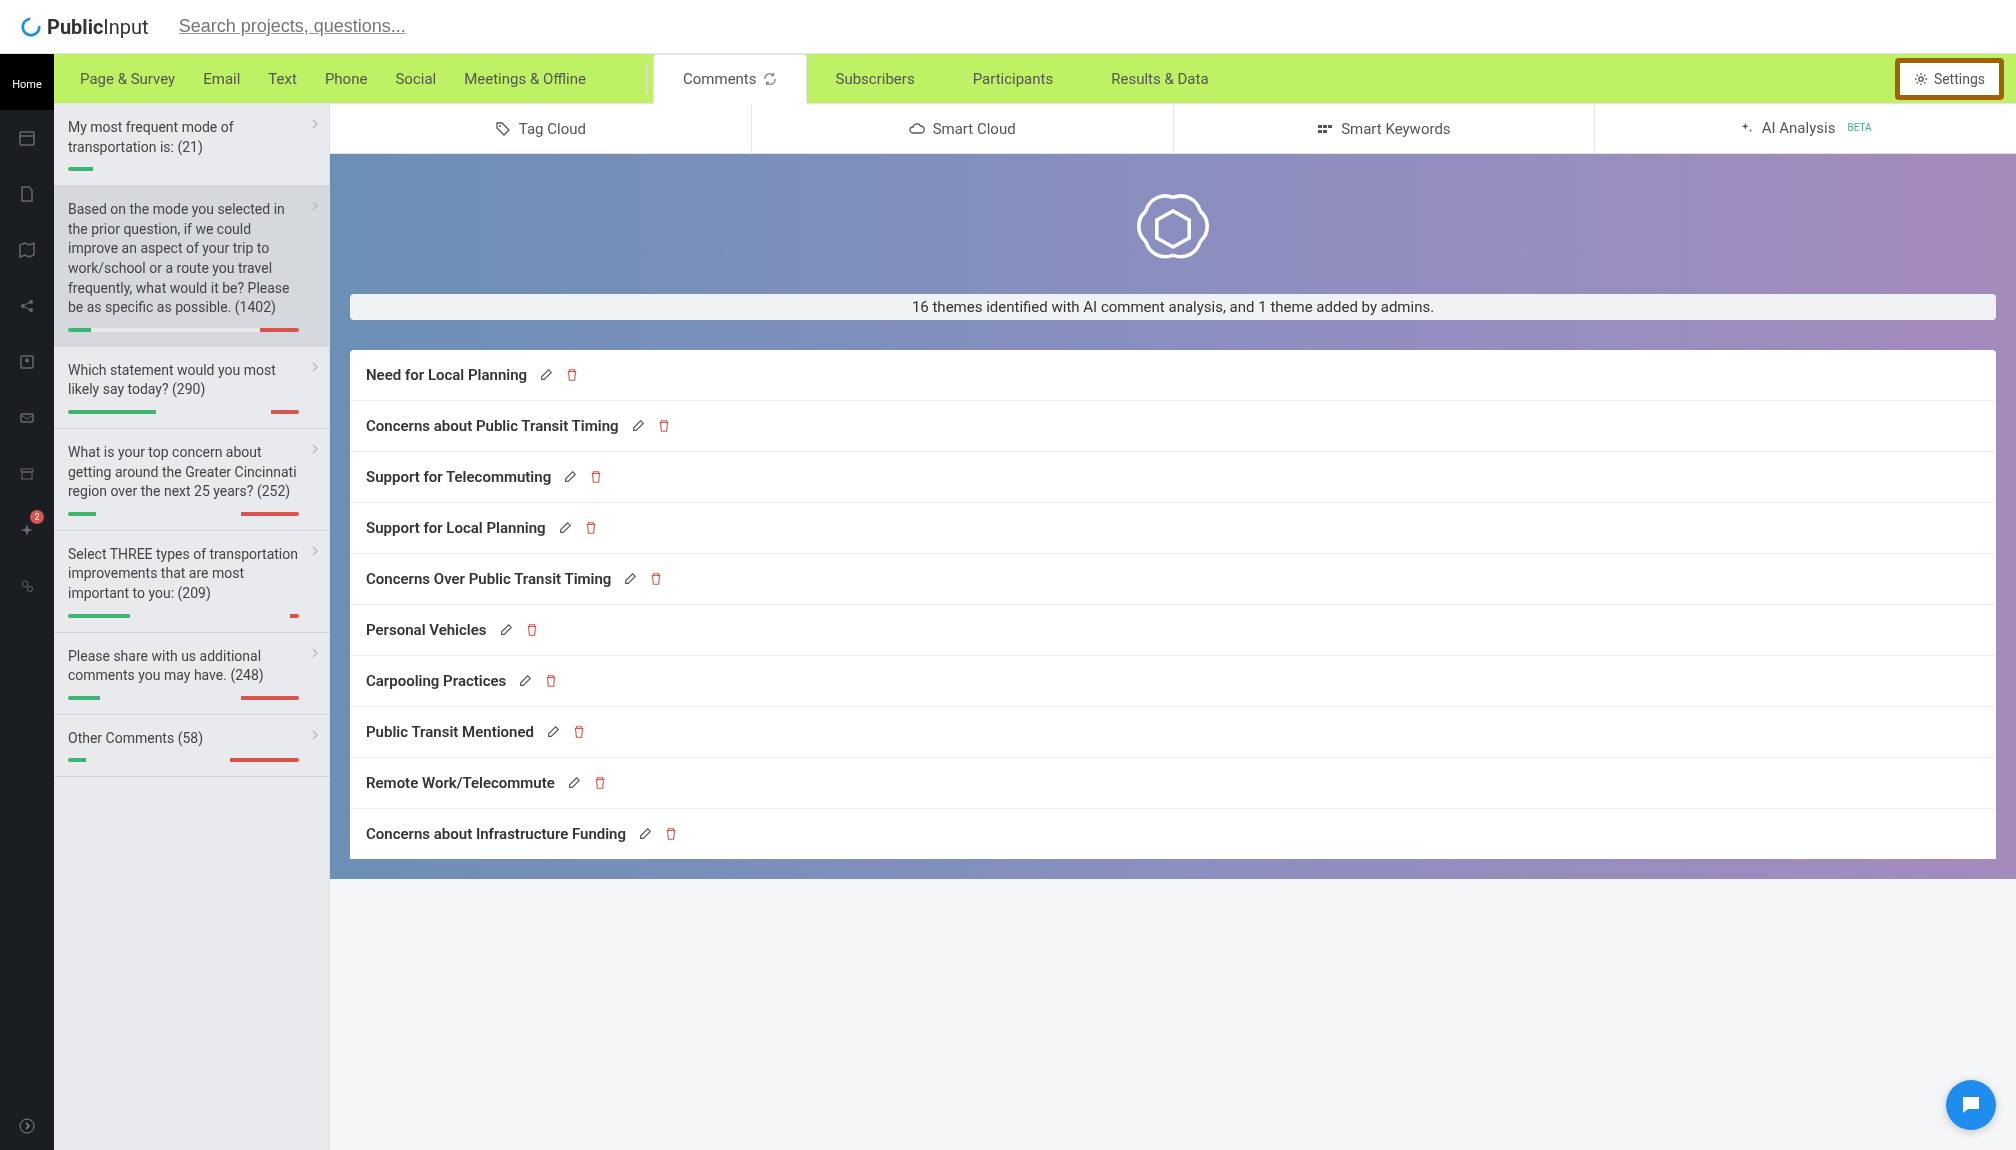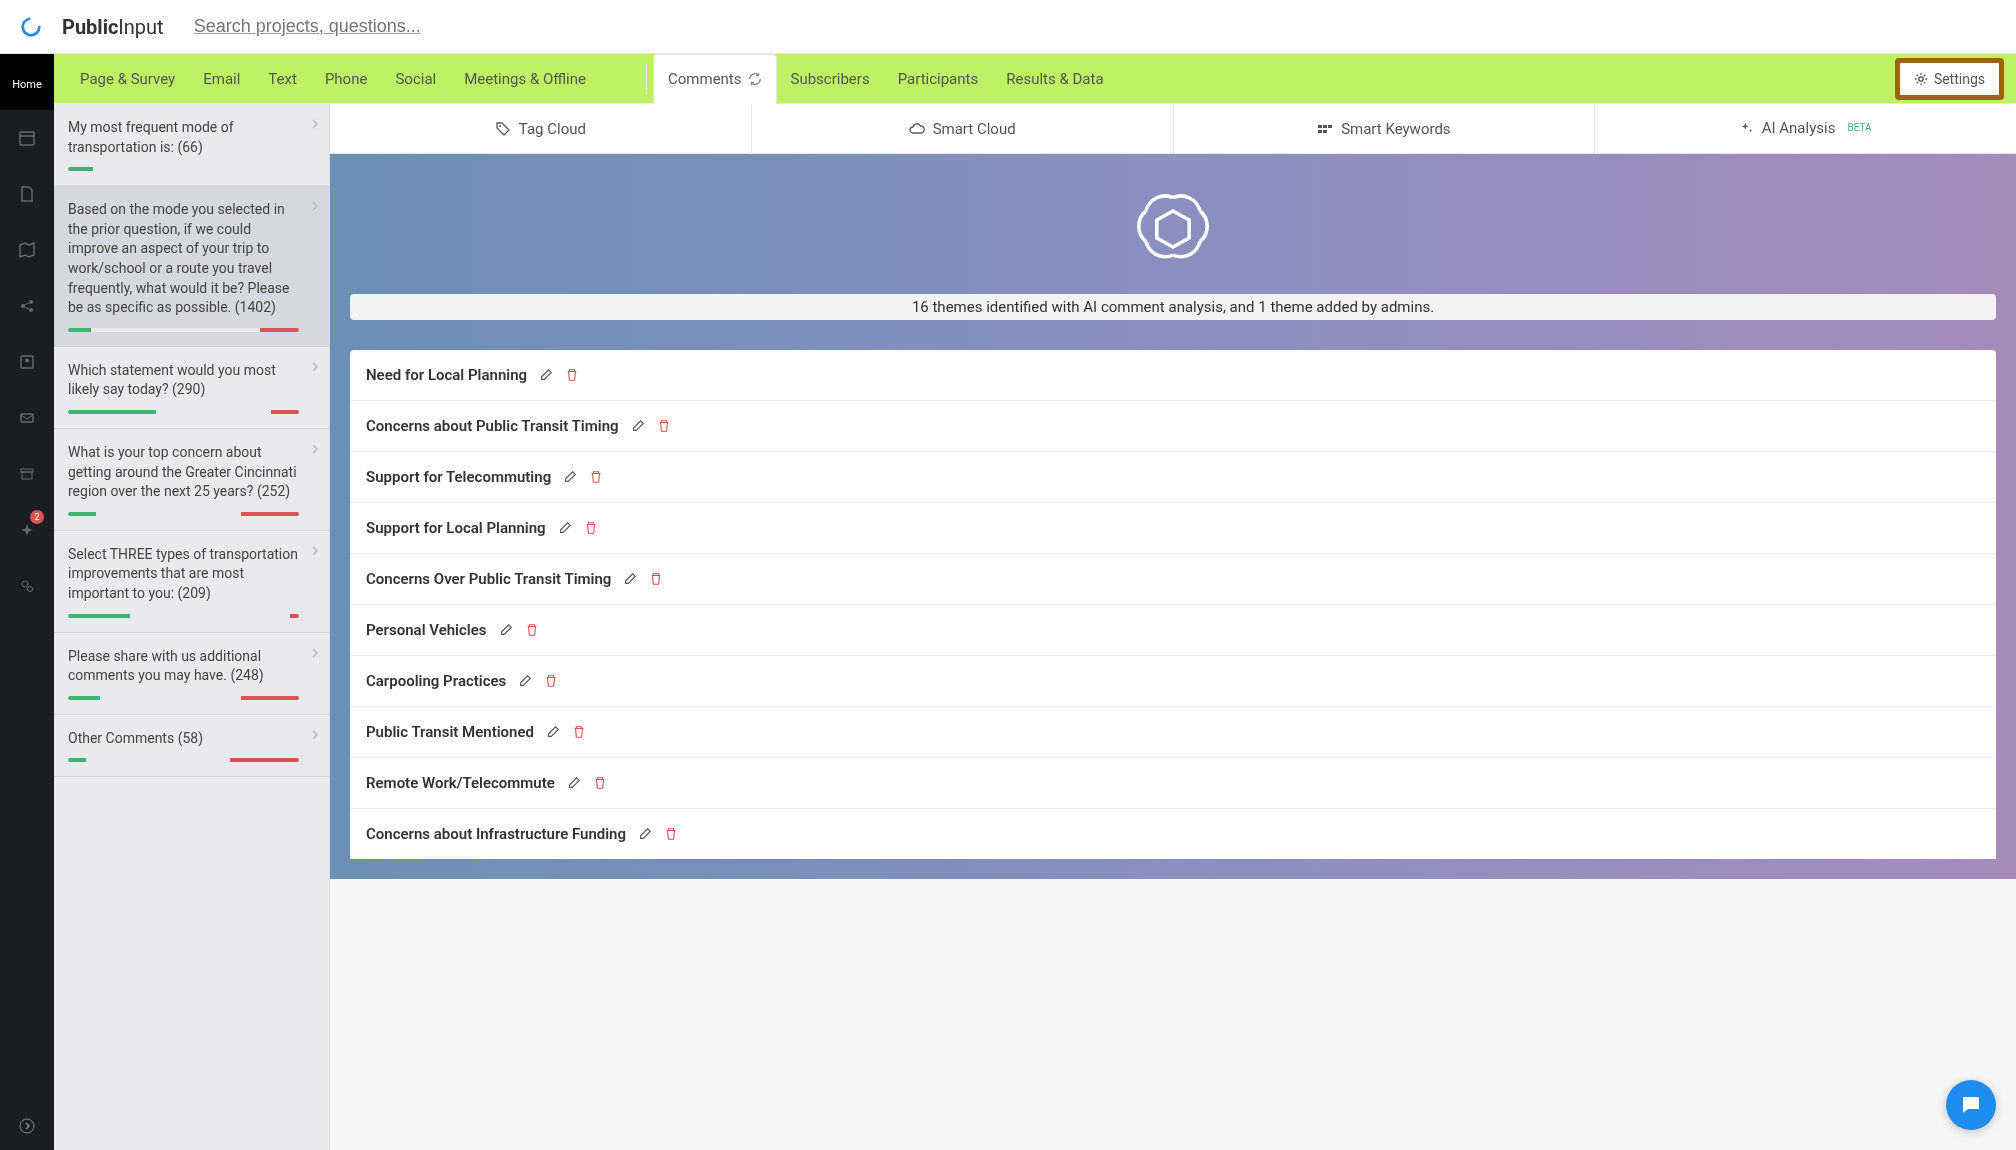--- a/index.html
+++ b/index.html
@@ -1,20 +1,20 @@
 <!DOCTYPE html>
 <html><head>
   <meta charset="utf-8">
   <style>
     * { box-sizing: border-box; margin: 0; padding: 0; }
     body { font-family: -apple-system, BlinkMacSystemFont, "Segoe UI", Roboto, "Helvetica Neue", Arial, sans-serif; font-size: 14px; color: #333; background: #fff; overflow: hidden; }
 
     
     .topbar { height: 54px; display: flex; align-items: center; padding: 0 20px; border-bottom: 1px solid #e5e5e5; }
-    .logo { display: flex; align-items: center; gap: 20px; font-size: 20px; font-weight: 400; color: #333; }
+    .logo { display: flex; align-items: center; gap: 5px; font-size: 20px; font-weight: 400; color: #333; }
     .logo-icon { width: 22px; height: 22px; }
     .logo-text .bold { font-weight: 700; }
     .search-input { margin-left: 30px; border: none; outline: none; font-size: 18px; color: #999; width: 300px; background: transparent; text-decoration: underline; }
 
     
     .shell { display: flex; height: calc(100vh - 54px); }
 
     
     .left-rail { width: 54px; background: #1a1d21; display: flex; flex-direction: column; align-items: center; padding-top: 0; position: relative; }
     .left-rail-item { width: 54px; height: 56px; display: flex; flex-direction: column; align-items: center; justify-content: center; cursor: pointer; color: #888; font-size: 11px; position: relative; }
@@ -25,21 +25,21 @@
     .left-rail-bottom { margin-top: auto; width: 54px; height: 48px; display: flex; align-items: center; justify-content: center; color: #888; cursor: pointer; }
 
     
     .content { flex: 1; display: flex; flex-direction: column; overflow: hidden; background: #f5f6f7; }
 
     
     .tabs-row { display: flex; align-items: center; height: 50px; border-bottom: 1px solid #e5e5e5; background: #bef264; padding: 0 12px; gap: 0; }
     .tab { padding: 0 14px; height: 50px; display: flex; align-items: center; color: #555; font-size: 15px; cursor: pointer; border-right: none; }
     .tabs-spacer { width: 40px; }
     .tabs-row .divider { width: 1px; height: 30px; background: #e5e5e5; margin: 0 6px; }
-    .right-tab { padding: 0 14px; height: 50px; display: flex; align-items: center; color: #555; font-size: 15px; cursor: pointer; gap: 6px; }
+    .right-tab { padding: 0 29px; height: 50px; display: flex; align-items: center; color: #555; font-size: 15px; cursor: pointer; gap: 6px; }
     .right-tab.active { border: 1px solid #e5e5e5; border-bottom: 1px solid #fff; margin-bottom: -1px; border-radius: 4px 4px 0 0; background: #fff; }
     .settings-btn { margin-left: auto; border: 5px solid #a16207; border-radius: 4px; padding: 8px 14px; display: flex; align-items: center; gap: 6px; color: #555; cursor: pointer; background: #fff; }
 
     
     .subtabs-row { display: flex; height: 50px; background: #fff; border-bottom: 1px solid #e5e5e5; }
     .subtab { flex: 1; display: flex; align-items: center; justify-content: center; gap: 8px; color: #555; font-size: 15px; cursor: pointer; border-right: 1px solid #e5e5e5; }
     .subtab:last-child { border-right: none; }
     .subtab.active { background: #fff; border-bottom: 2px solid #fff; position: relative; }
     .subtab .beta { font-size: 10px; color: #4a9; margin-left: 4px; vertical-align: super; }
 
@@ -180,21 +180,21 @@
             <path d="M8 1v2M8 13v2M1 8h2M13 8h2M3 3l1.5 1.5M11.5 11.5L13 13M13 3l-1.5 1.5M4.5 11.5L3 13" stroke="#555" stroke-width="1.5"></path>
           </svg>
         <span>Settings</span>
       </div>
     </div>
 
     <div class="body">
 
       <div class="qlist" id="qlist">
           <div class="qitem">
-            <div>My most frequent mode of transportation is: (66)</div>
+            <div>My most frequent mode of transportation is: (21)</div>
             <span class="qitem-chevron">
               <svg width="8" height="12" viewBox="0 0 8 12">
                 <path d="M2 2l4 4-4 4" fill="none" stroke="#bbb" stroke-width="1.5"></path>
               </svg>
             </span>
             <div class="qbar">
               <div class="qbar-seg" style="width: 11%; background: rgb(62, 181, 111);"></div>
               <div class="qbar-seg" style="width: 89%; background: rgb(232, 234, 237);"></div>
             </div>
           </div>

